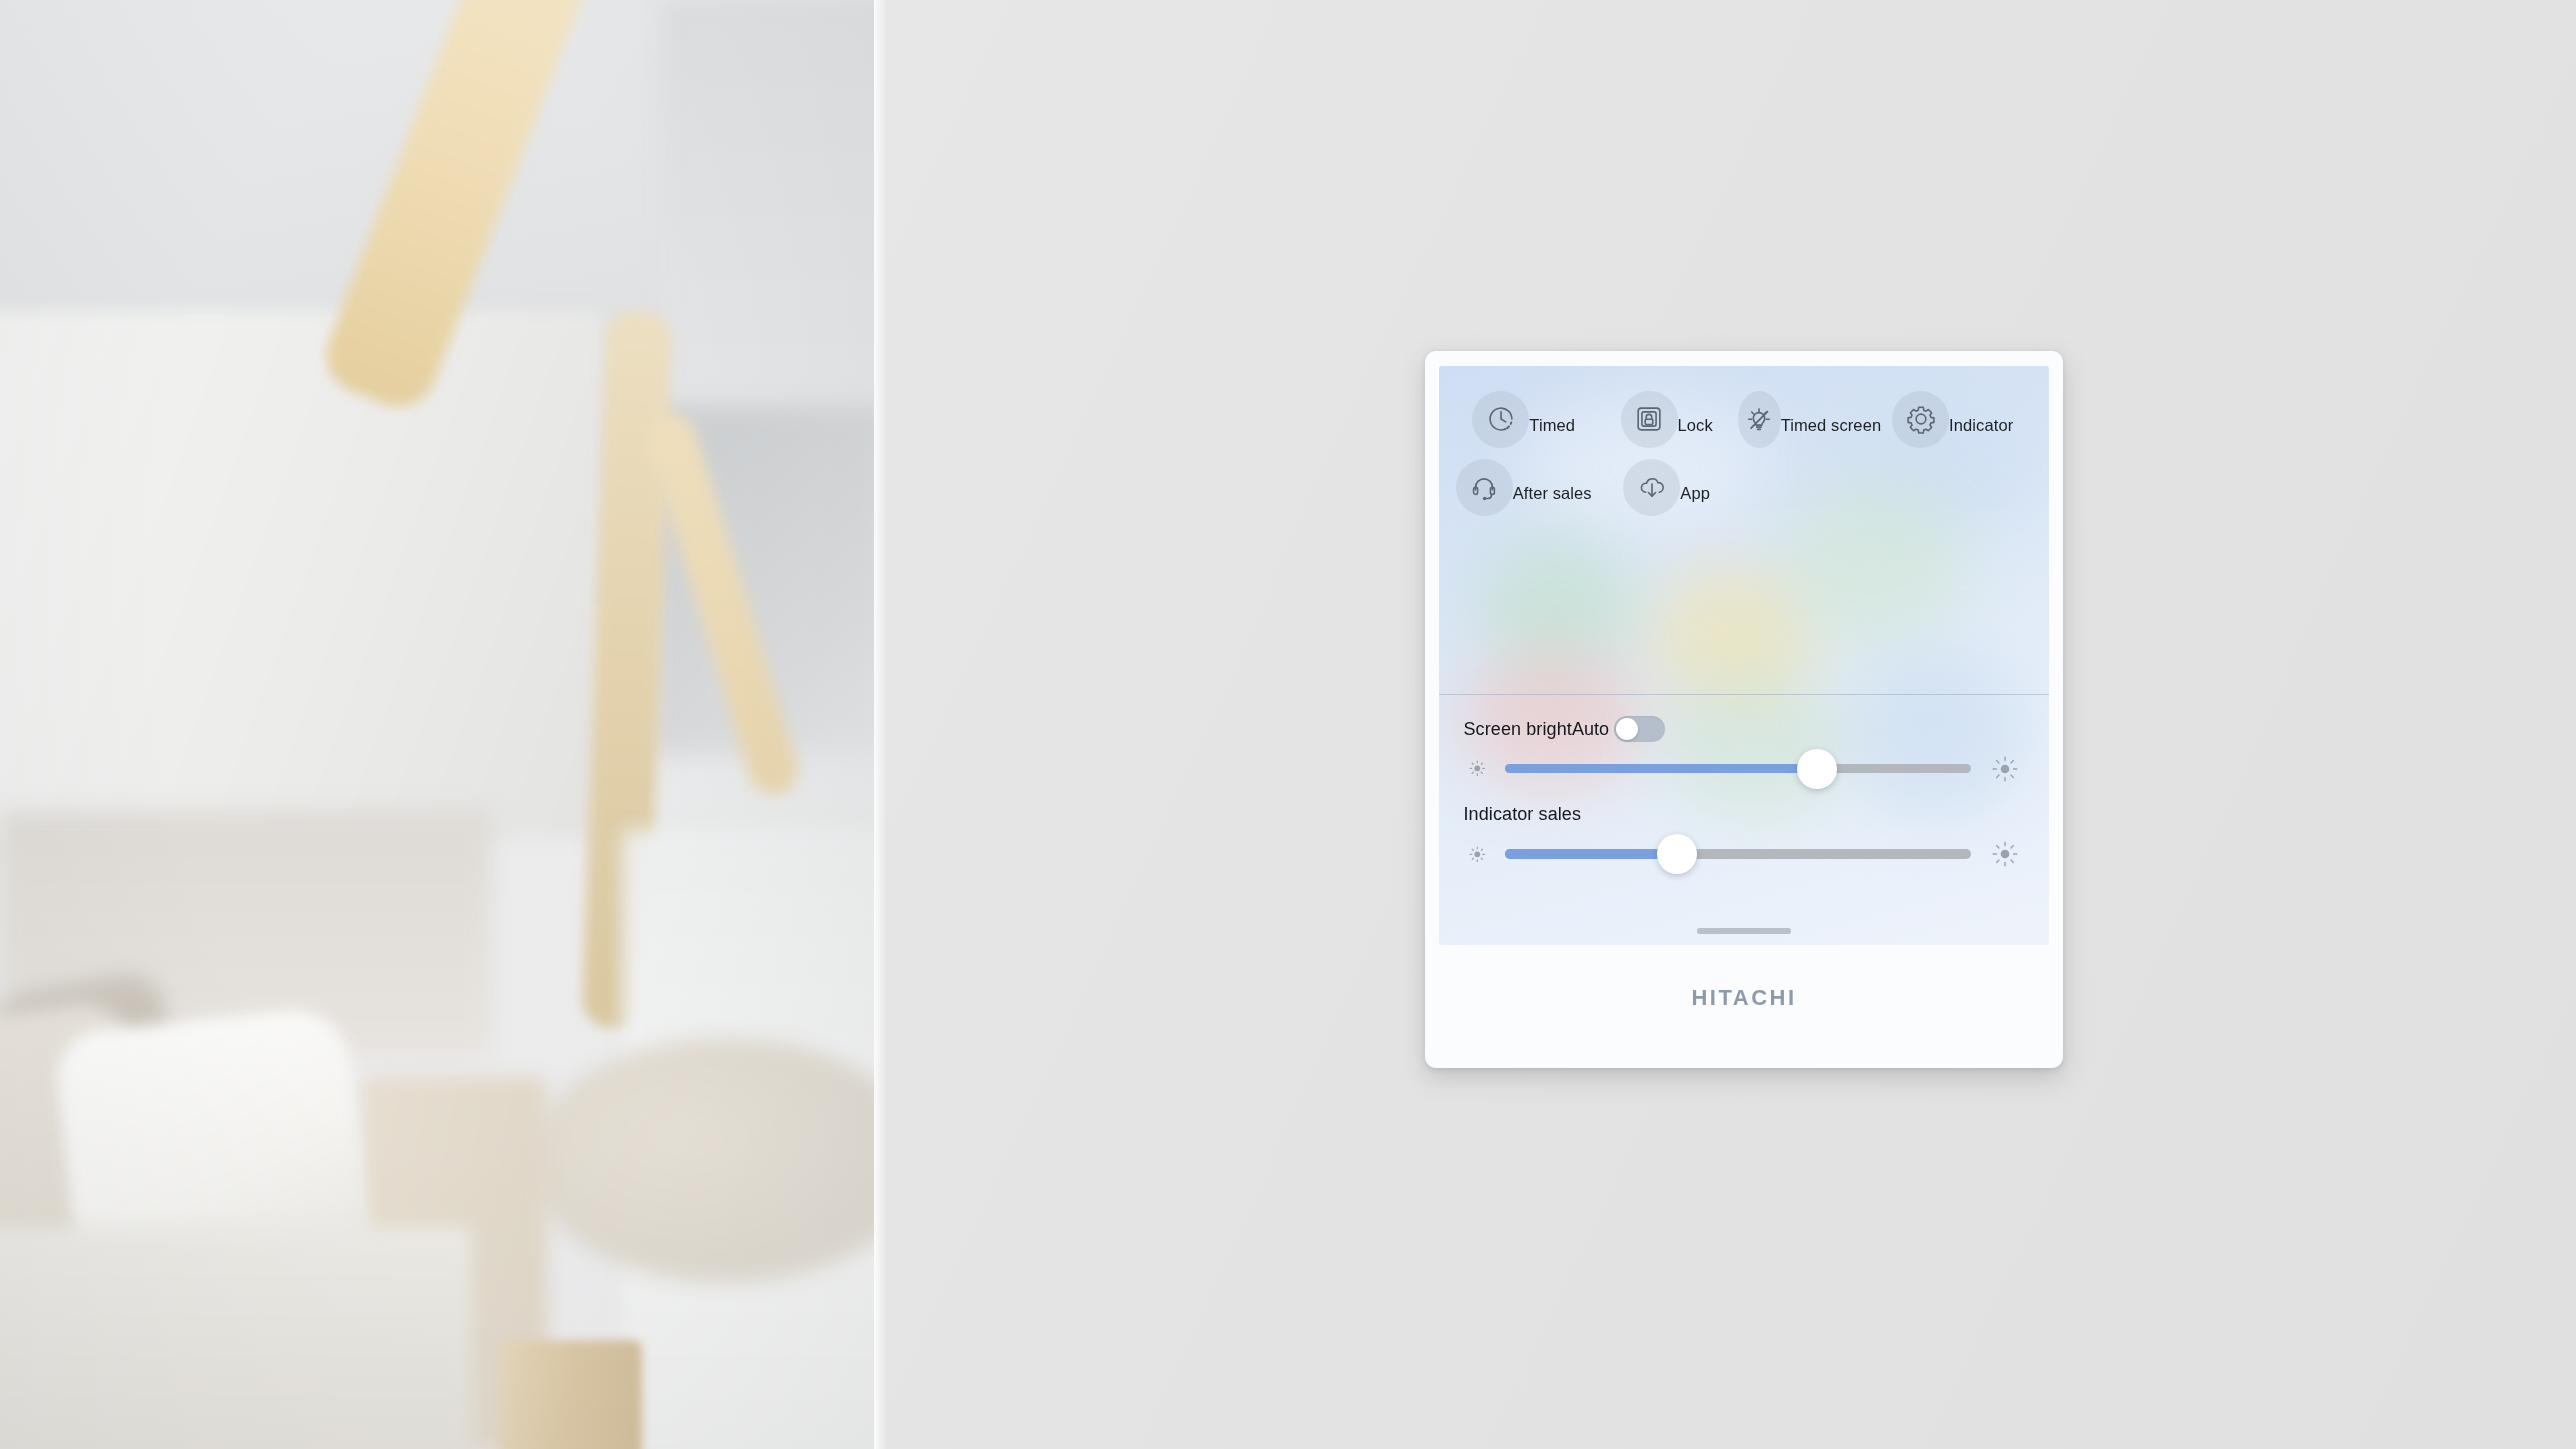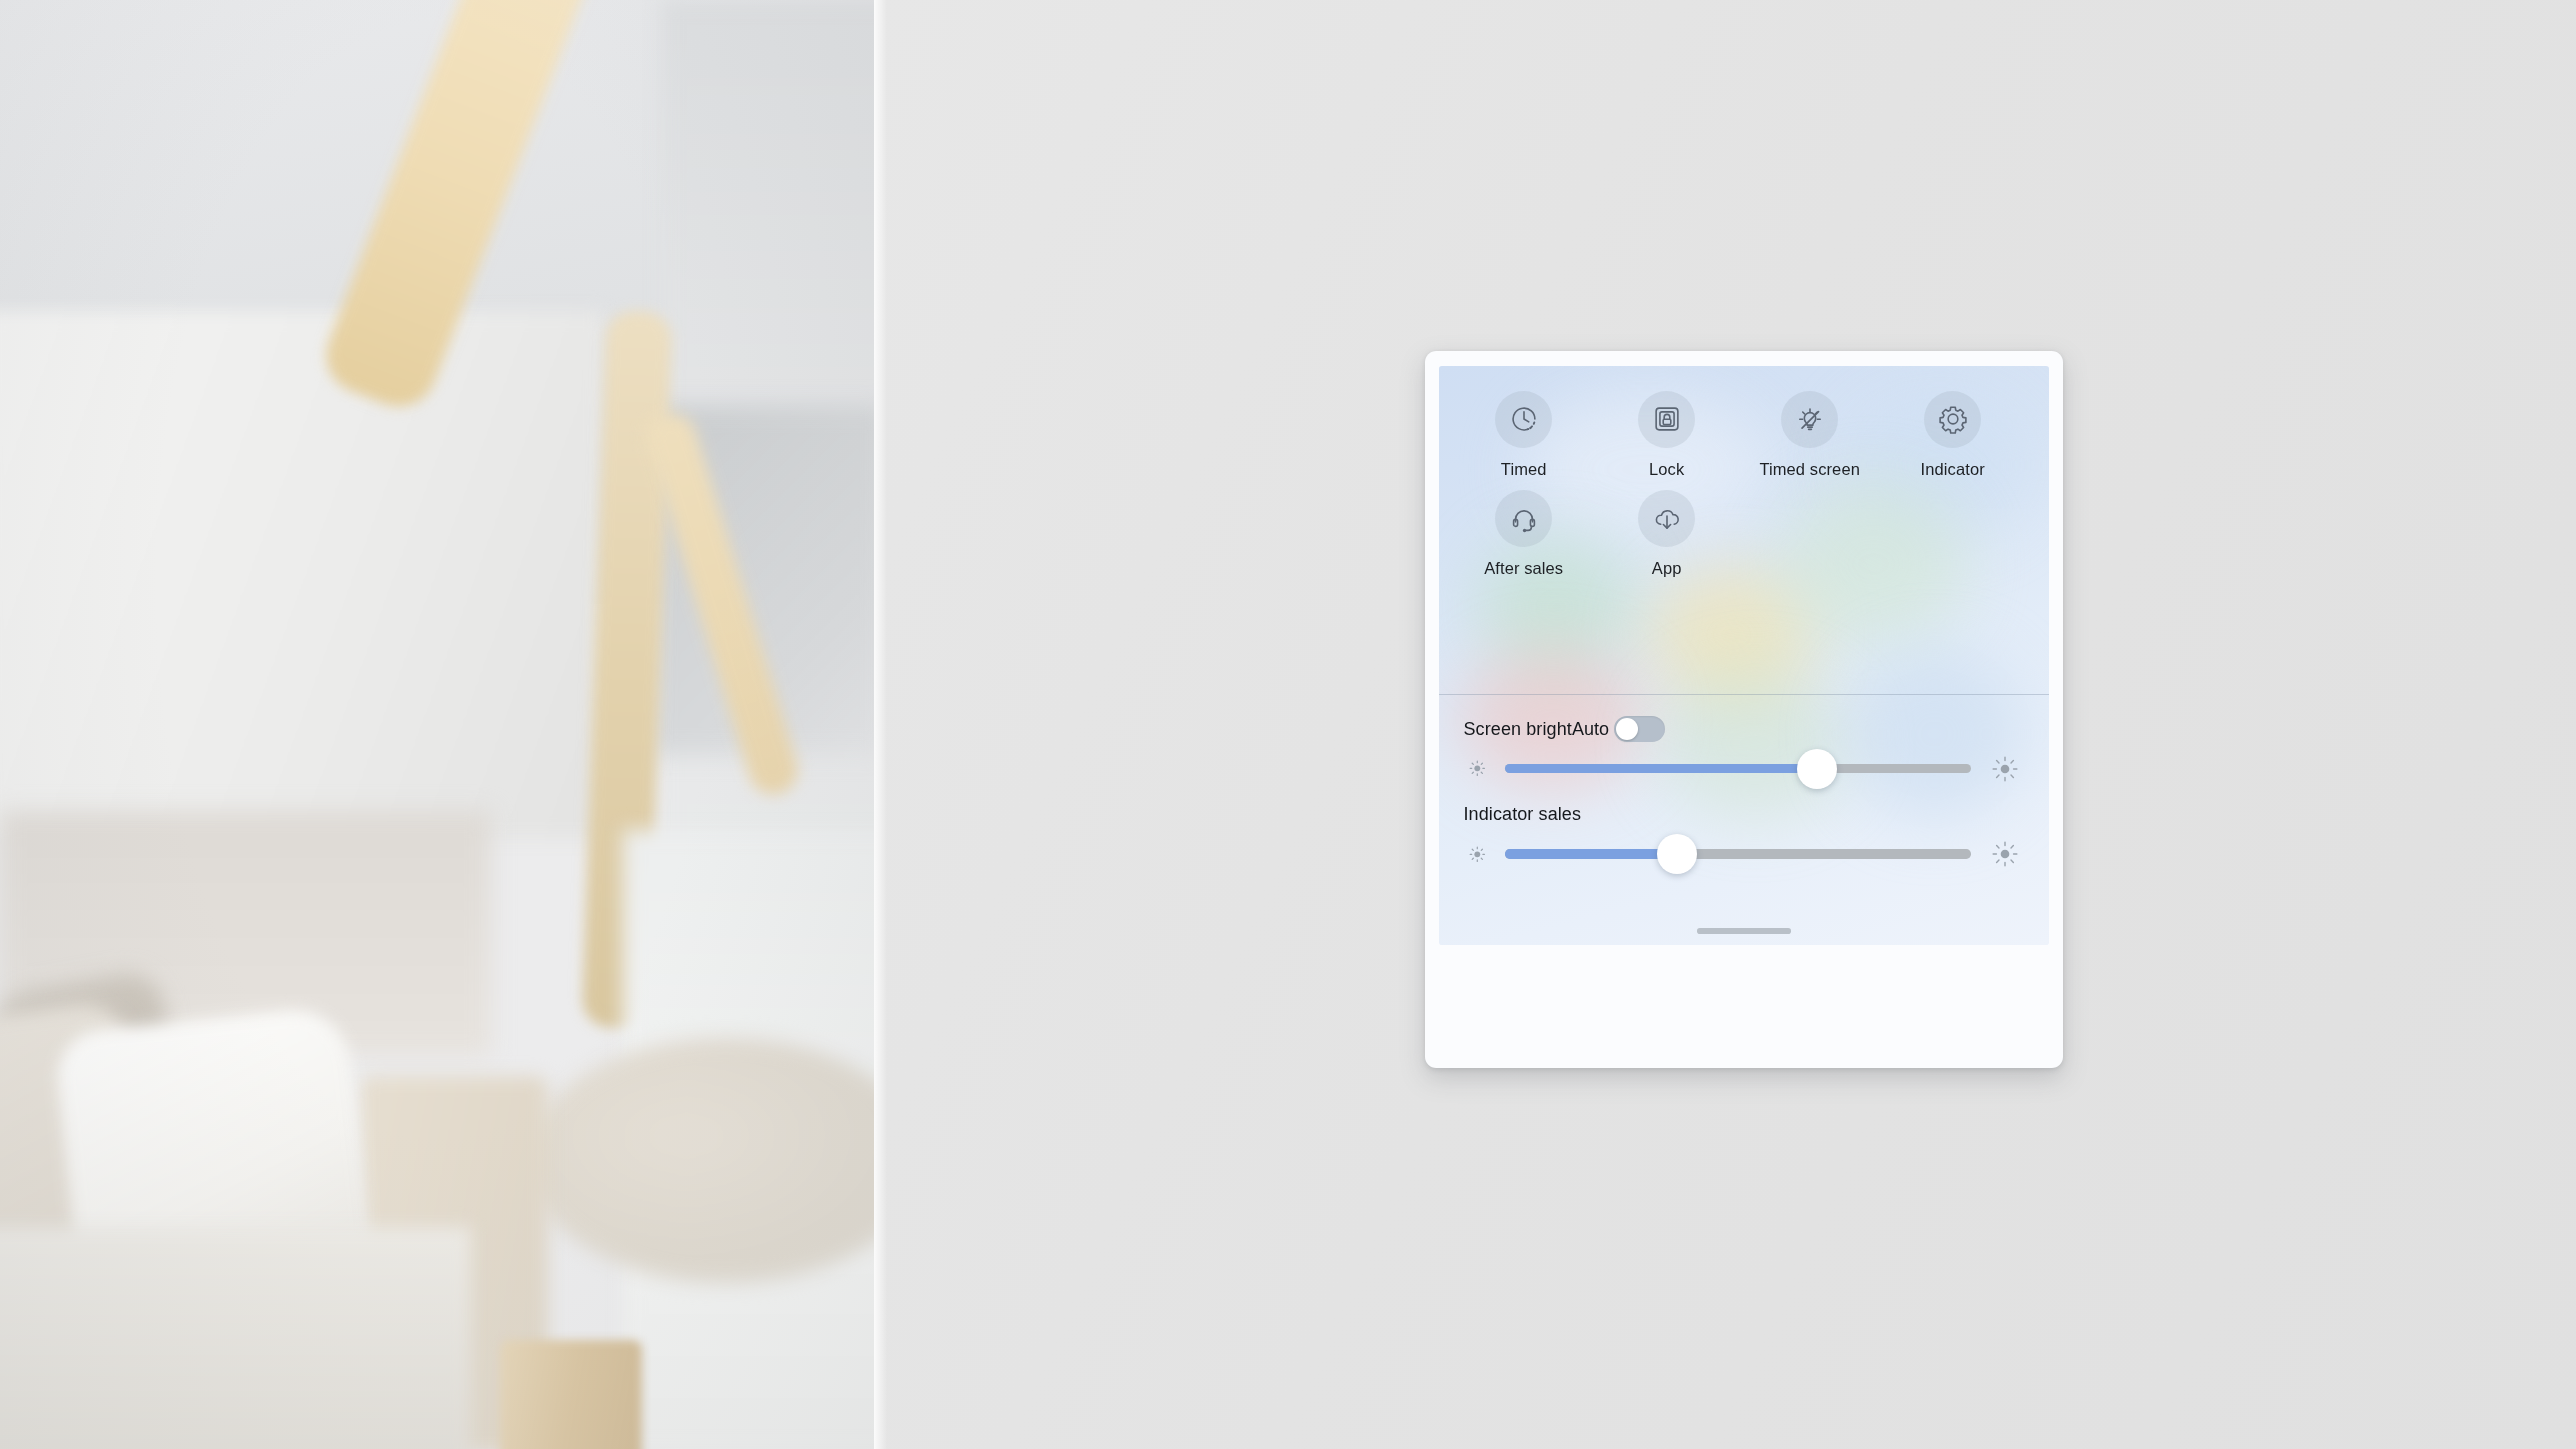--- a/index.html
+++ b/index.html
@@ -97,21 +97,21 @@
   .b3 { left:340px; top:113px; width:189px; height:170px; background:#cfe7c8; opacity:.45; }
   .b4 { left:19px;  top:283px; width:189px; height:142px; background:#f0bdb6; opacity:.5; }
   .b5 { left:217px; top:302px; width:198px; height:151px; background:#c8dfc0; opacity:.4; }
   .b6 { left:406px; top:283px; width:179px; height:170px; background:#c3d8ee; opacity:.5; }
   .b7 { left:85px;  top:28px;  width:245px; height:151px; background:#e8eff9; opacity:.7; }
   .b8 { left:406px; top:28px;  width:189px; height:142px; background:#cddff3; opacity:.6; }
 
   
   #icon-area { position:relative; padding:24.5px 0 0 0; height:328px; }
   .icon-row { display:flex; padding:0 13.2px; }
-  .icon-cell { width:143px; display:flex; flex-direction:column; align-items:center;justify-content:center; }
+  .icon-cell { width:143px; display:flex; flex-direction:row; align-items:center;justify-content:center; }
   .icon-circle {
     width:57px; height:57px; border-radius:50%;
     background:rgba(152,162,176,.22);
     display:flex; align-items:center; justify-content:center;
   }
   .icon-label {
     margin-top:12.3px; font-size:16.5px; color:#1d2024; letter-spacing:0.1px;
     white-space:nowrap;
   }
   .row2 { margin-top:11.3px; }
@@ -350,16 +350,19 @@
               <path d="M17 4.4v3.5M17 26.1v3.5M4.4 17h3.5M26.1 17h3.5M8.1 8.1l2.5 2.5M23.4 23.4l2.5 2.5M25.9 8.1l-2.5 2.5M10.6 23.4l-2.5 2.5"></path>
             </svg>
           </div>
         </div>
 
       </div>
 
       <div id="home-bar"></div>
     </div>
 
+    <div id="brand-area">
+      <div id="brand">HITACHI</div>
+    </div>
   </div>
 
 </div>
 
 
 </body></html>

